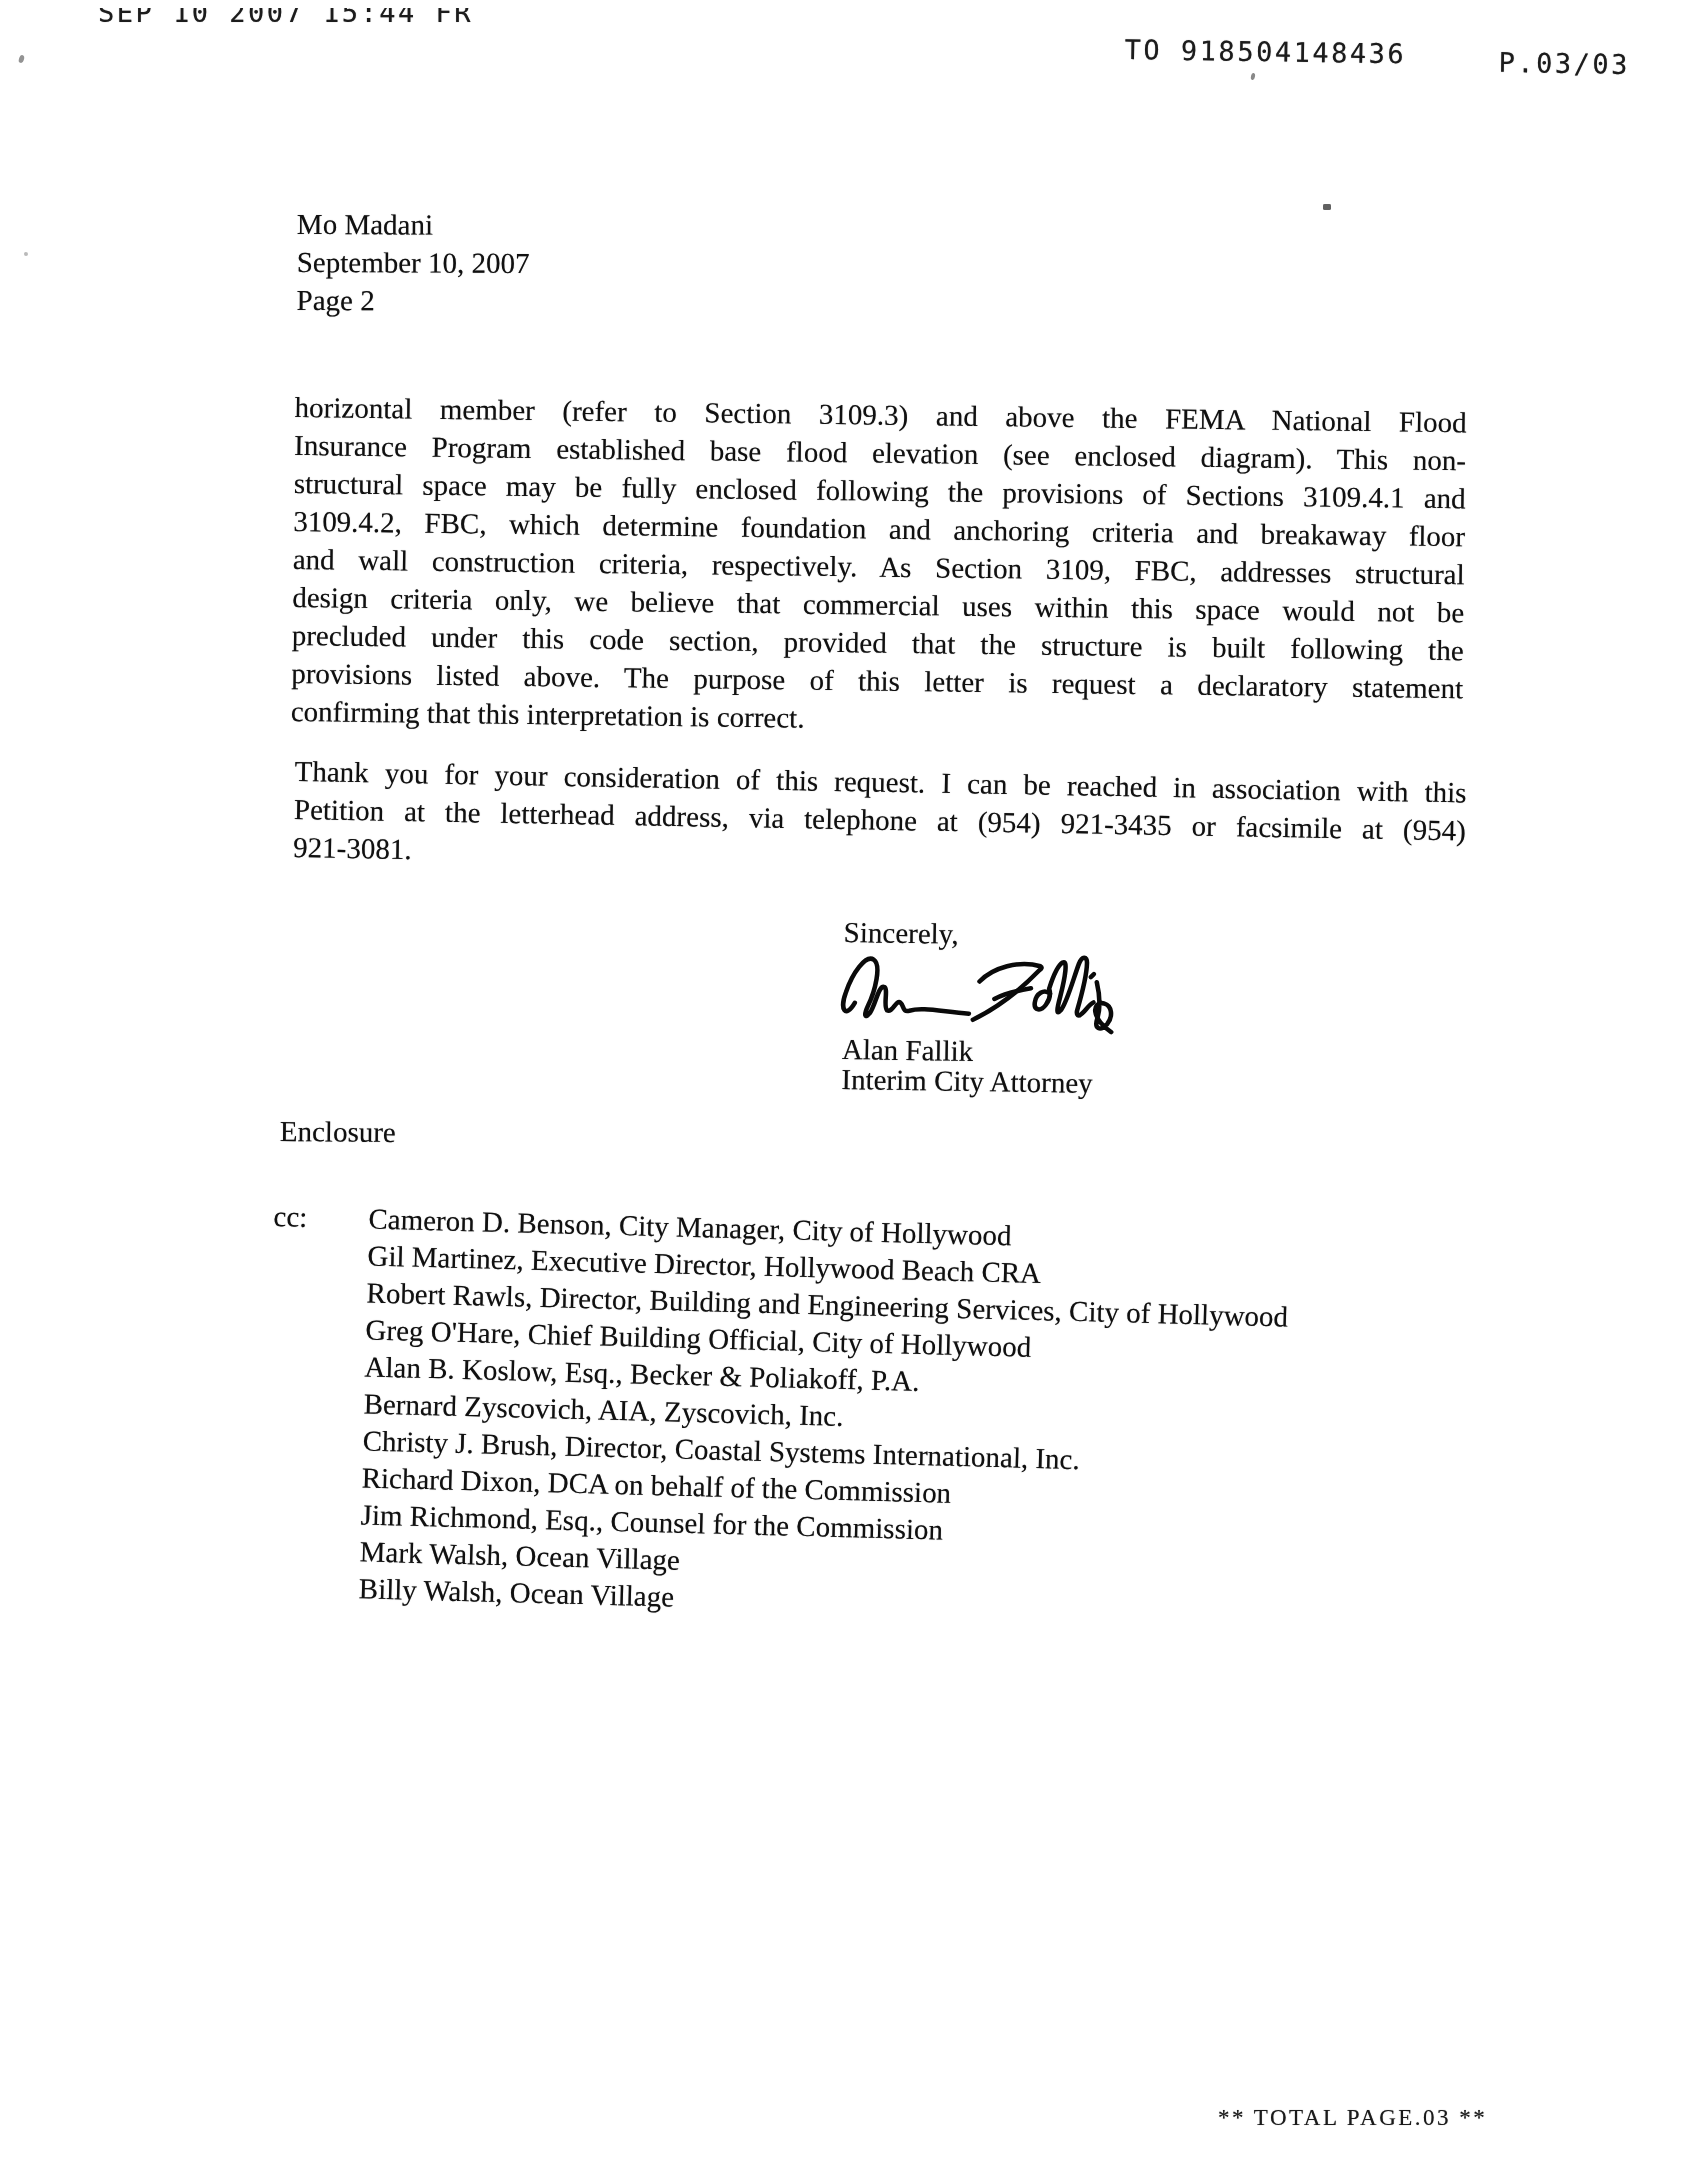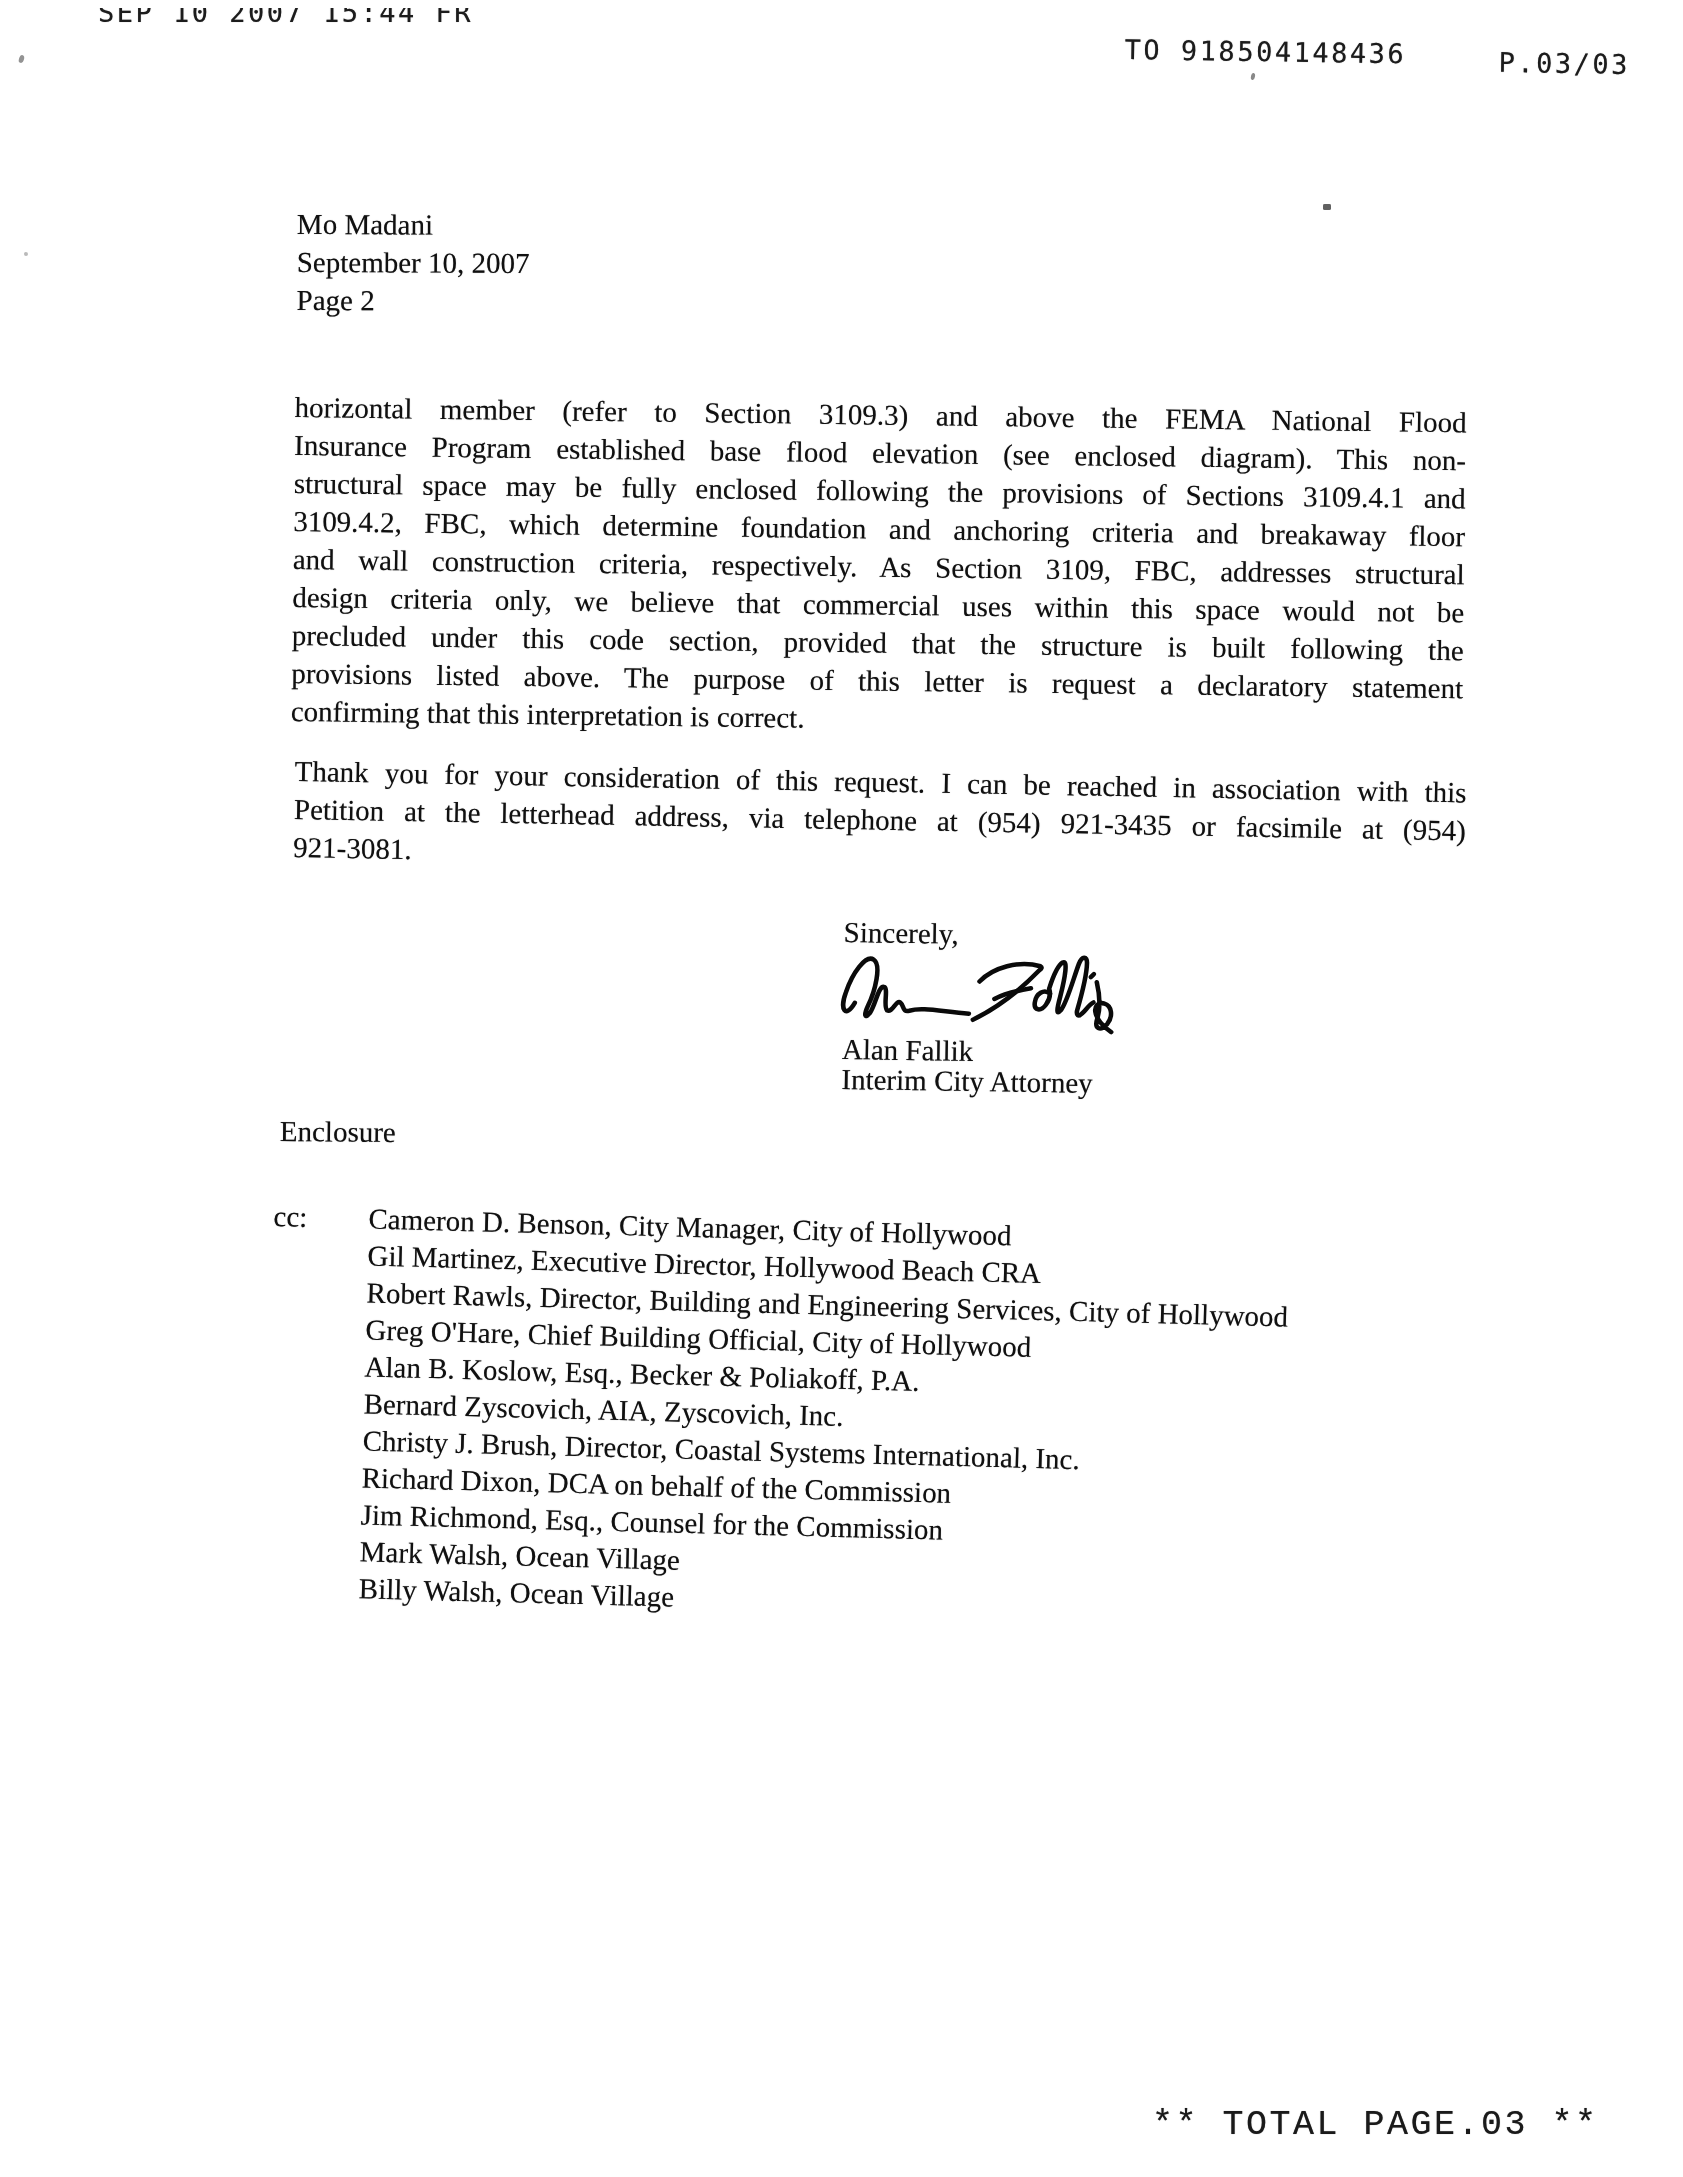--- a/index.html
+++ b/index.html
@@ -87,23 +87,23 @@
     transform: rotate(1.5deg);
     transform-origin: left top;
     font-size: 29px;
     line-height: 37px;
   }
   .cc-row { display: flex; align-items: flex-start; }
   .cc-label { width: 95px; flex: 0 0 95px; }
   .cc-list { flex: 1; }
   .footer-mono {
     position: absolute;
-    left: 1152px; top: 2105px;
-    font-family: Liberation Mono, monospace;
-    font-size: 35px;
+    left: 1218px; top: 2105px;
+    font-family: Liberation Serif, serif;
+    font-size: 23px;
     letter-spacing: 2.5px;
     color: #1a1a1a;
     white-space: nowrap;
     text-shadow: 0 0 0.8px rgba(0,0,0,0.55);
   }
   
   .speck { position: absolute; background: #3a3a3a; border-radius: 45% 55% 50% 50%; }
   .speck-1 { left: 19px; top: 55px; width: 5px; height: 8px; opacity: .55; transform: rotate(18deg); }
   .speck-2 { left: 1251px; top: 73px; width: 4px; height: 7px; opacity: .6; transform: rotate(12deg); }
   .speck-3 { left: 1323px; top: 204px; width: 8px; height: 6px; opacity: .8; border-radius: 20%; }

